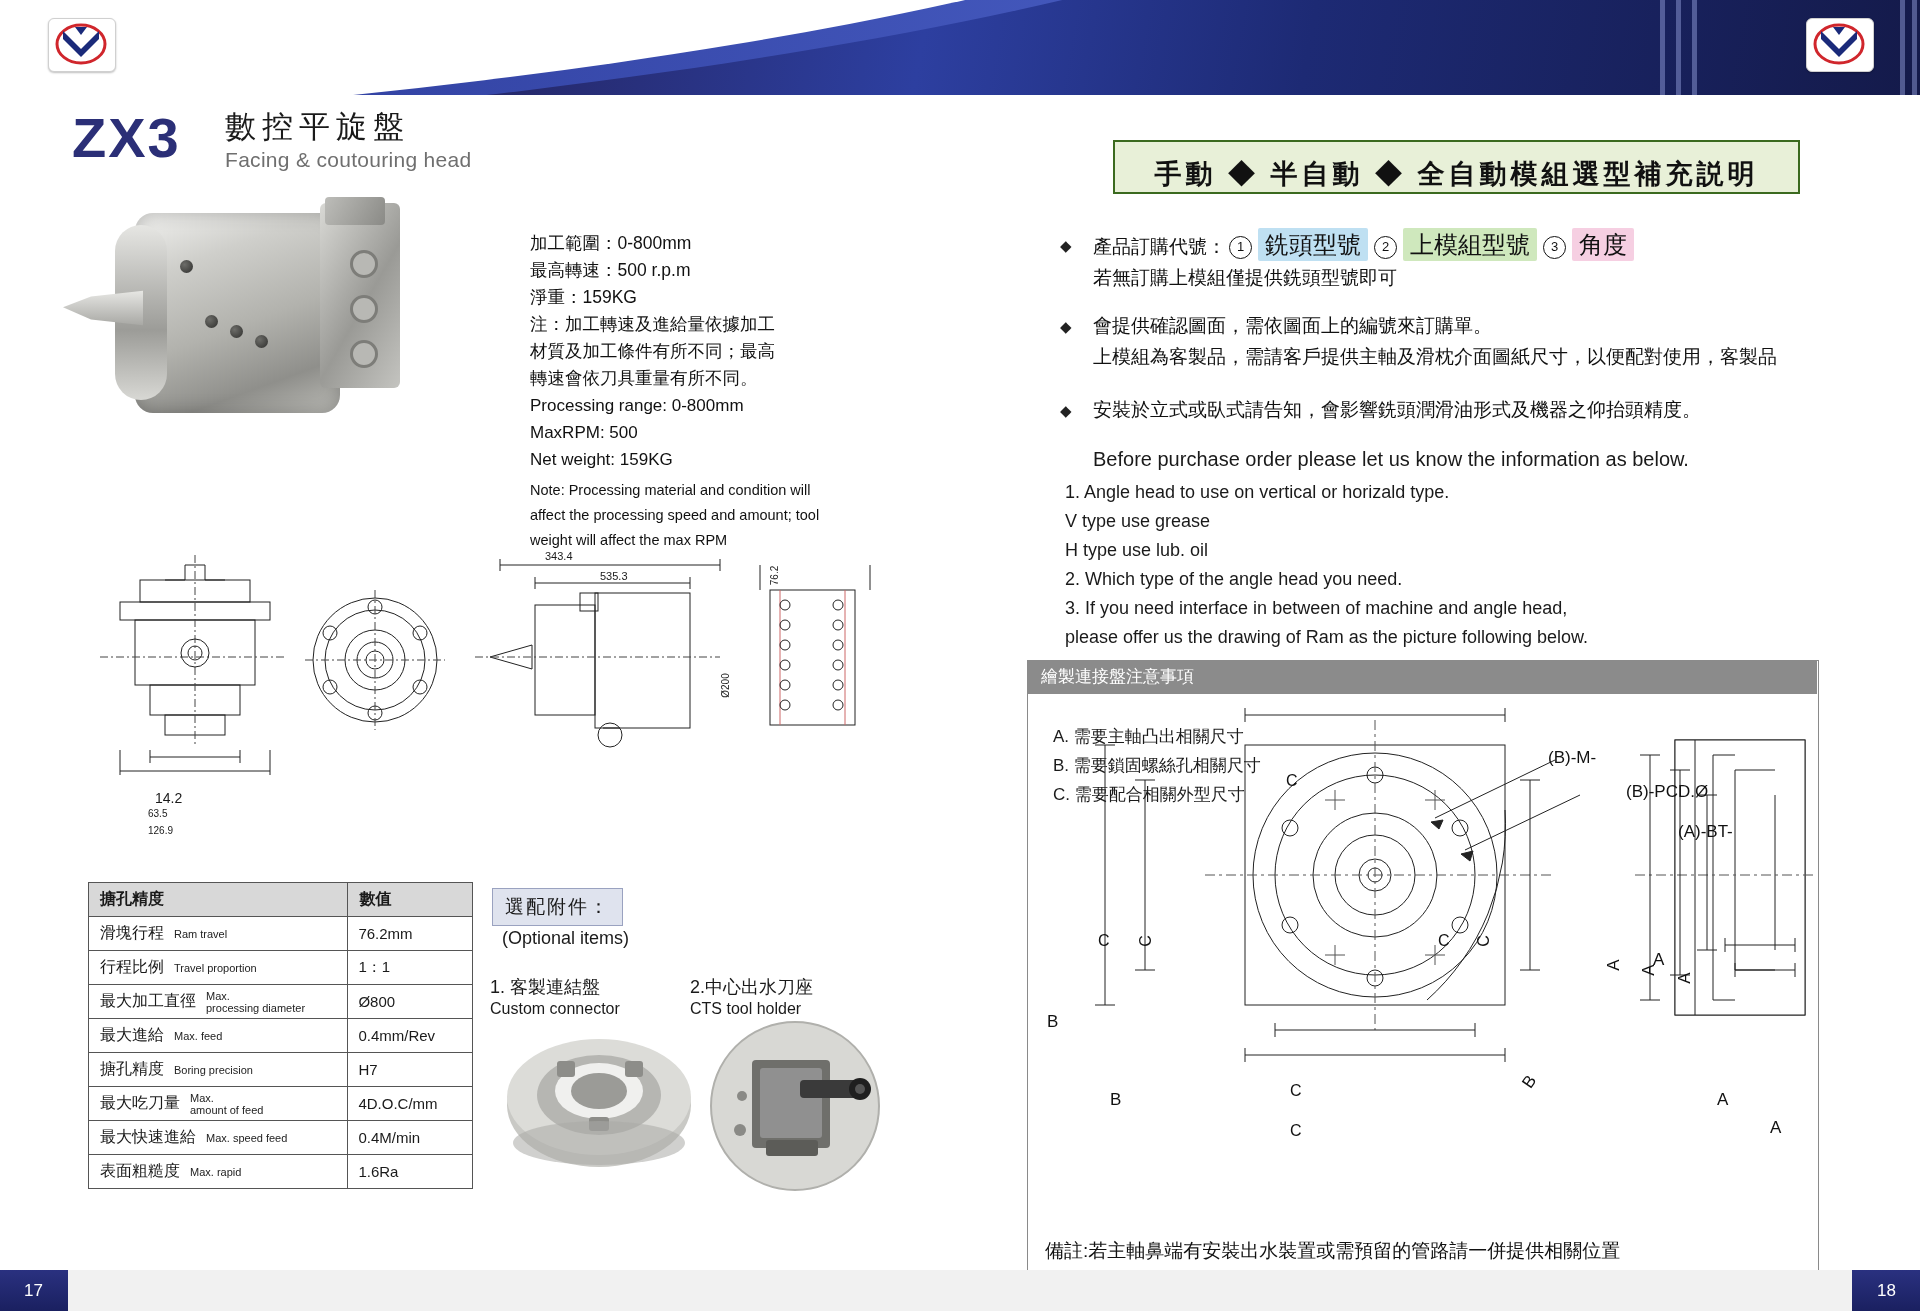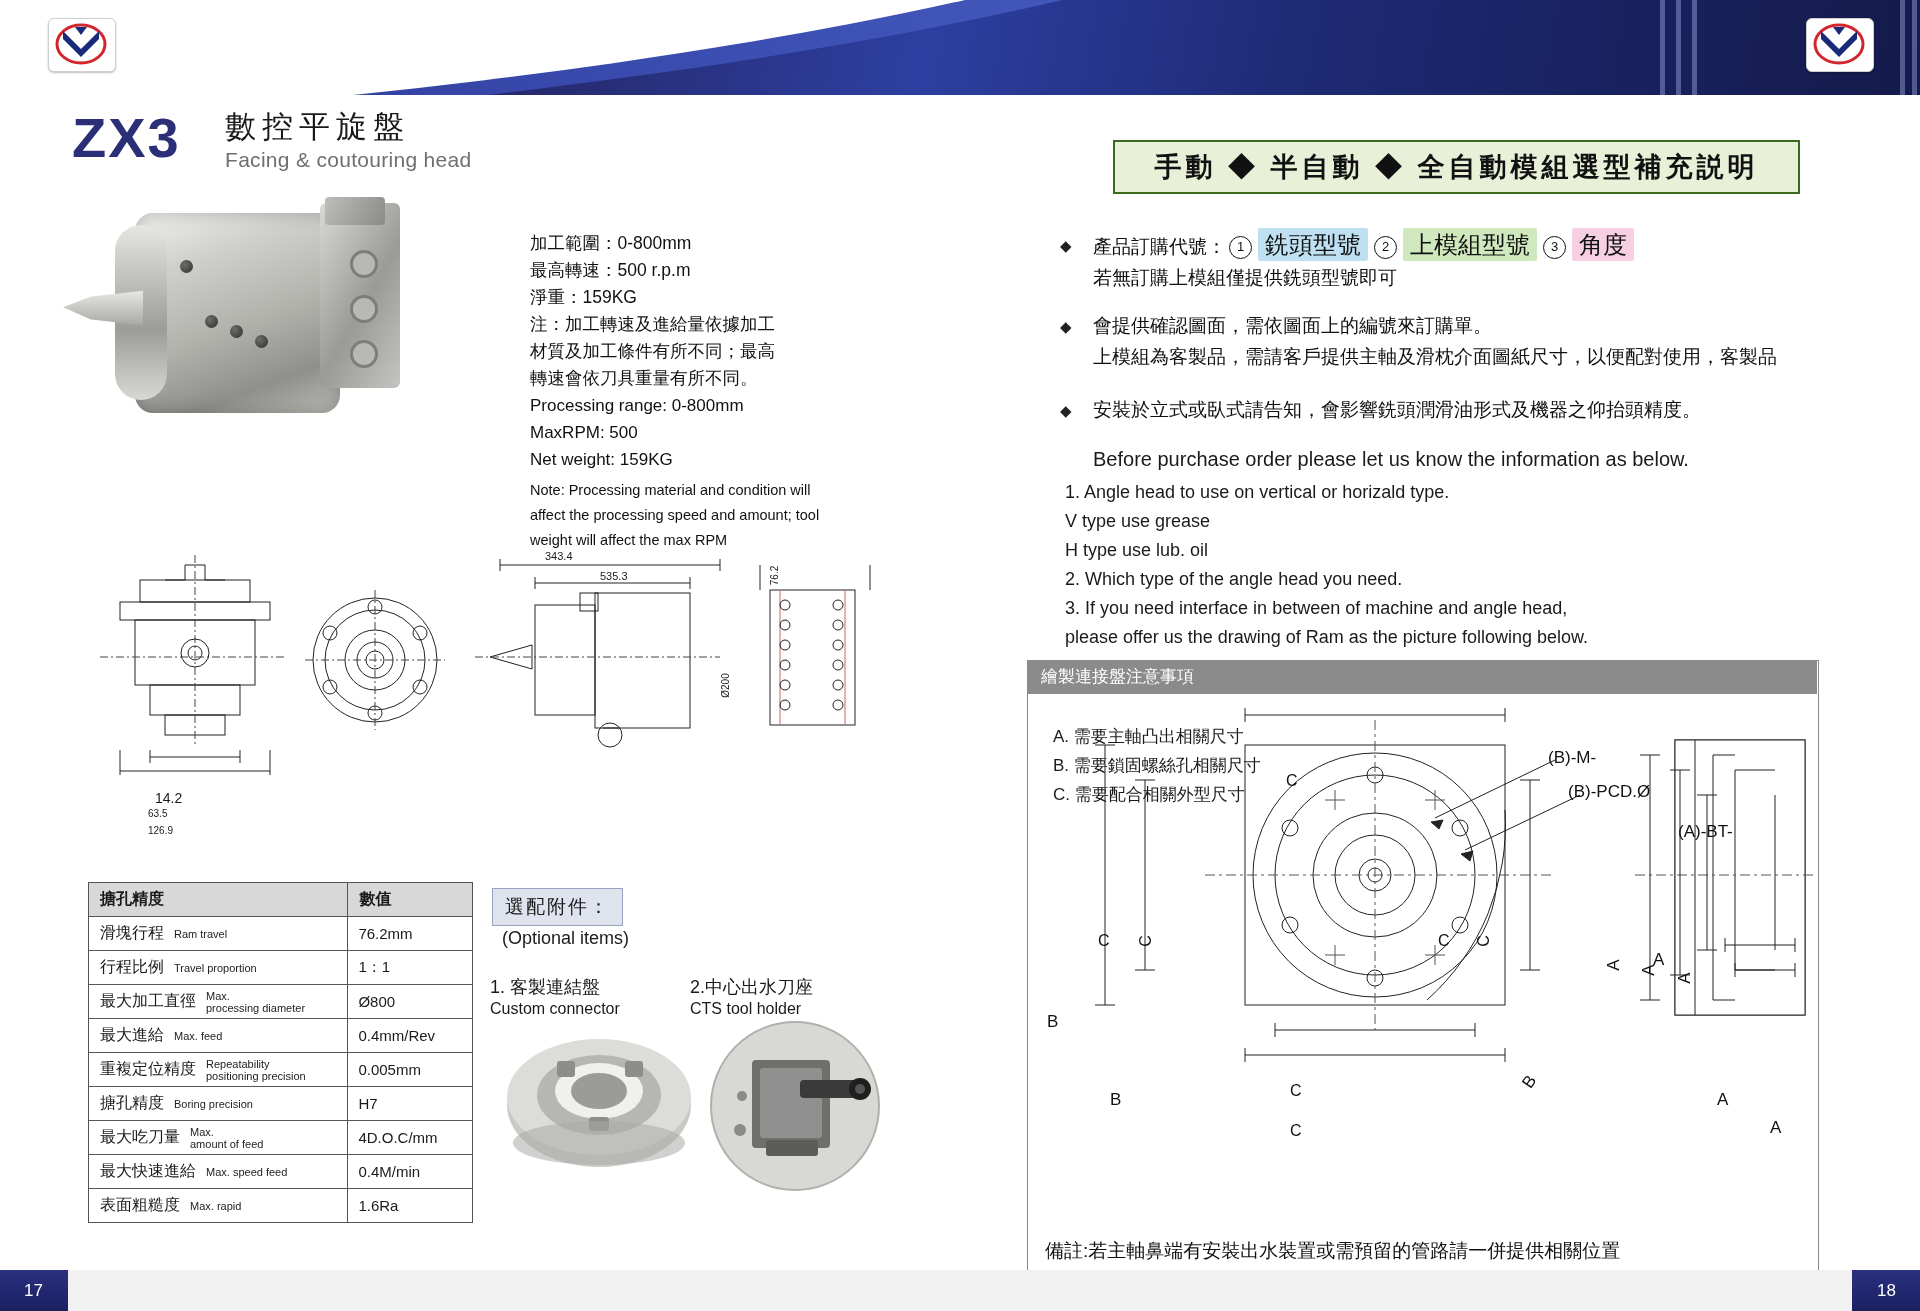--- a/index.html
+++ b/index.html
@@ -89,21 +89,21 @@
   .opt-sub{position:absolute;left:502px;top:928px;font-size:18px;}
   .opt1-t{position:absolute;left:490px;top:975px;font-size:18px;}
   .opt1-s{position:absolute;left:490px;top:1000px;font-size:16px;}
   .opt2-t{position:absolute;left:690px;top:975px;font-size:18px;}
   .opt2-s{position:absolute;left:690px;top:1000px;font-size:16px;}
   .opt-img1{position:absolute;left:497px;top:1025px;width:205px;height:155px;}
   .opt-img2{position:absolute;left:700px;top:1018px;width:190px;height:175px;}
 
   
   .rt-head{position:absolute;left:1113px;top:140px;width:683px;height:50px;
-      background:#e8f0d8;border:2px solid #3b6a1f;display:flex;align-items:center;justify-content:center;}
+      background:#e8f0d8;border:2px solid #3b6a1f;display:flex;align-items:flex-end;justify-content:center;}
   .rt-head span{font-size:27px;font-weight:bold;letter-spacing:4px;color:#111;}
 
   .bullet{position:absolute;font-size:15px;color:#222;}
   .r-line{position:absolute;font-size:19px;line-height:31px;color:#111;}
   .chip{display:inline-block;padding:1px 7px;margin:0 3px;border-radius:2px;font-size:24px;}
   .chip-blue{background:#bfe0f2;}
   .chip-green{background:#cfe8bd;}
   .chip-pink{background:#f6cfe2;}
   .circ{display:inline-block;width:21px;height:21px;border-radius:50%;border:1.6px solid #111;
       font-size:13px;line-height:20px;text-align:center;vertical-align:middle;margin:0 3px;}
@@ -293,24 +293,20 @@
         </tr>
       <tr>
           <td class="c1"><span class="cn">最大加工直徑</span><span class="en"><span>Max.</span><br><span>processing diameter</span></span></td>
           <td class="c2">Ø800</td>
         </tr>
       <tr>
           <td class="c1"><span class="cn">最大進給</span><span class="en">Max. feed</span></td>
           <td class="c2">0.4mm/Rev</td>
         </tr>
       <tr>
-          <td class="c1"><span class="cn">重複定位精度</span><span class="en"><span>Repeatability</span><br><span>positioning precision</span></span></td>
-          <td class="c2">0.005mm</td>
-        </tr>
-      <tr>
           <td class="c1"><span class="cn">搪孔精度</span><span class="en">Boring precision</span></td>
           <td class="c2">H7</td>
         </tr>
       <tr>
           <td class="c1"><span class="cn">最大吃刀量</span><span class="en"><span>Max.</span><br><span>amount of feed</span></span></td>
           <td class="c2">4D.O.C/mm</td>
         </tr>
       <tr>
           <td class="c1"><span class="cn">最大快速進給</span><span class="en">Max. speed feed</span></td>
           <td class="c2">0.4M/min</td>
@@ -460,21 +456,21 @@
       <line x1="690" y1="245" x2="760" y2="245"></line>
       <line x1="690" y1="238" x2="690" y2="252"></line>
         <line x1="760" y1="238" x2="760" y2="252"></line>
       <line x1="700" y1="270" x2="760" y2="270"></line>
       <line x1="700" y1="263" x2="700" y2="277"></line>
         <line x1="760" y1="263" x2="760" y2="277"></line>
     </g>
   </svg>
 
   <div class="dim-lbl" style="left:1548px;top:748px">(B)-M-</div>
-  <div class="dim-lbl" style="left:1568px;top:782px">(B)-PCD.Ø</div>
+  <div class="dim-lbl" style="left:1626px;top:782px">(B)-PCD.Ø</div>
   <div class="dim-lbl" style="left:1678px;top:822px">(A)-BT-</div>
 
   <div class="dim-lbl" style="left:1286px;top:772px;font-size:16px">C</div>
   <div class="dim-lbl" style="left:1098px;top:932px;font-size:16px">C</div>
   <div class="dim-lbl" style="left:1140px;top:932px;font-size:16px;transform:rotate(-90deg)">C</div>
   <div class="dim-lbl" style="left:1438px;top:932px;font-size:16px">C</div>
   <div class="dim-lbl" style="left:1478px;top:932px;font-size:16px;transform:rotate(-90deg)">C</div>
   <div class="dim-lbl" style="left:1290px;top:1082px;font-size:16px">C</div>
   <div class="dim-lbl" style="left:1290px;top:1122px;font-size:16px">C</div>
   <div class="dim-lbl" style="left:1047px;top:1012px;font-size:17px">B</div>

